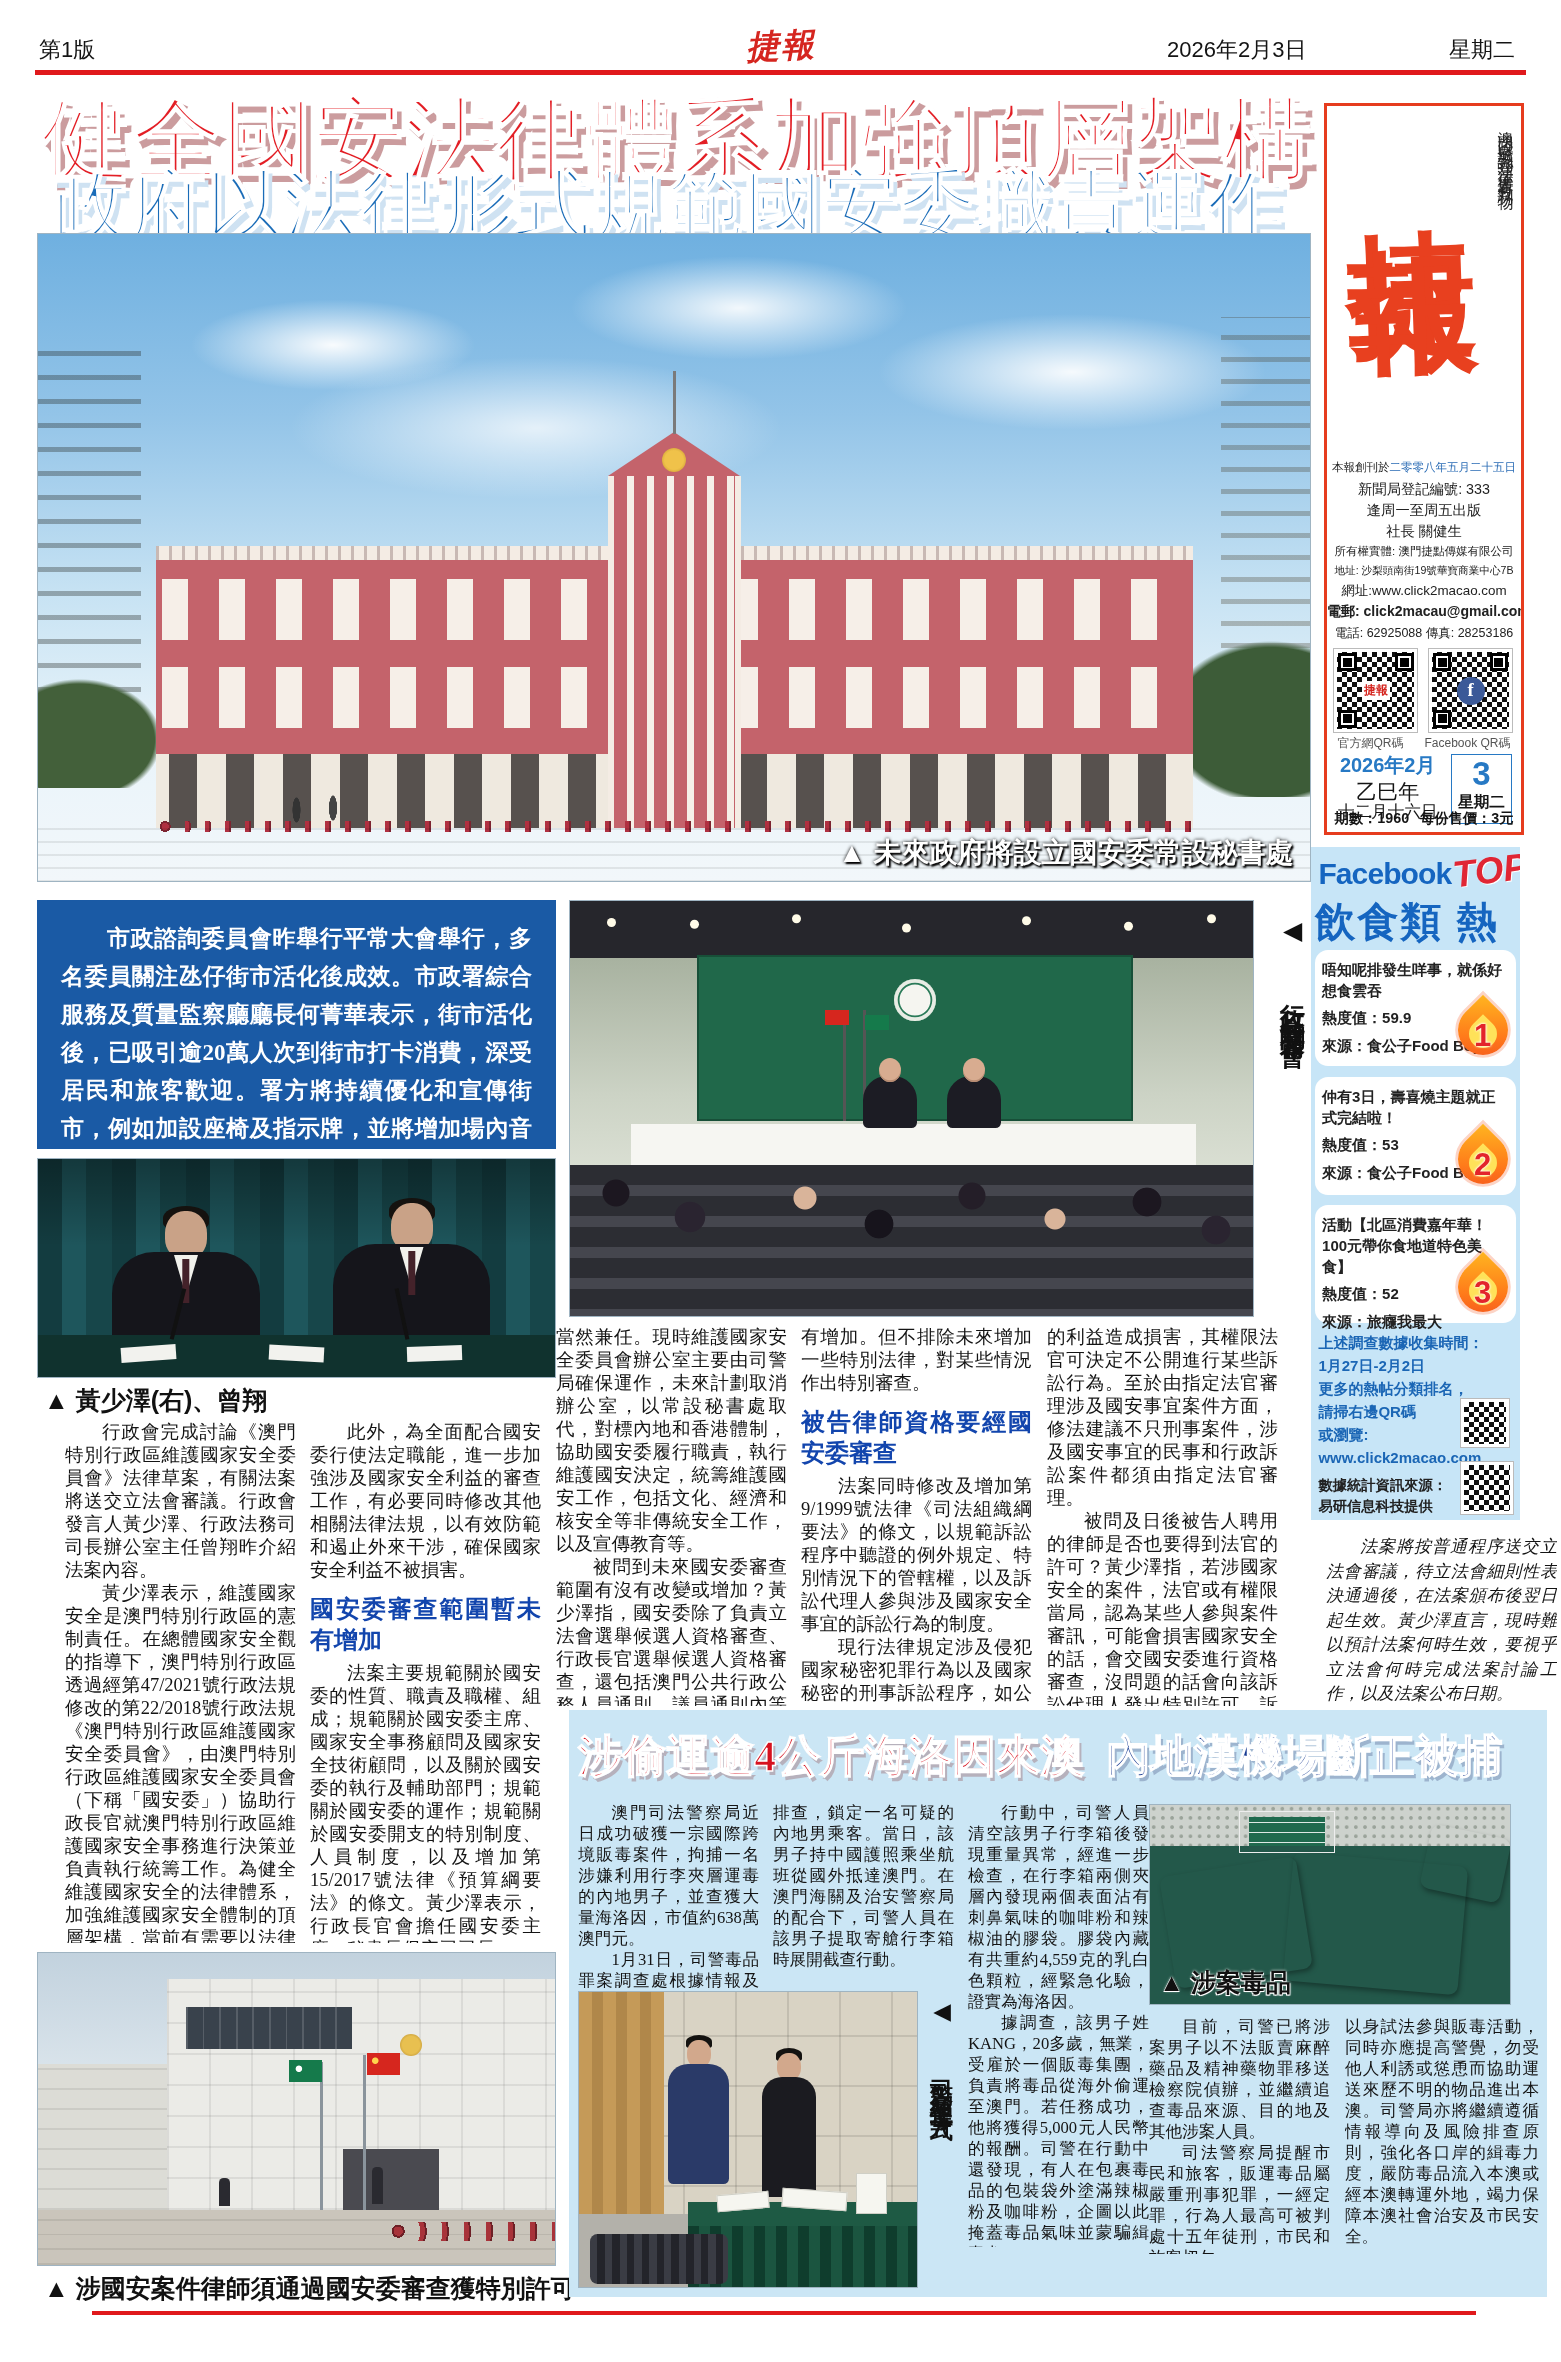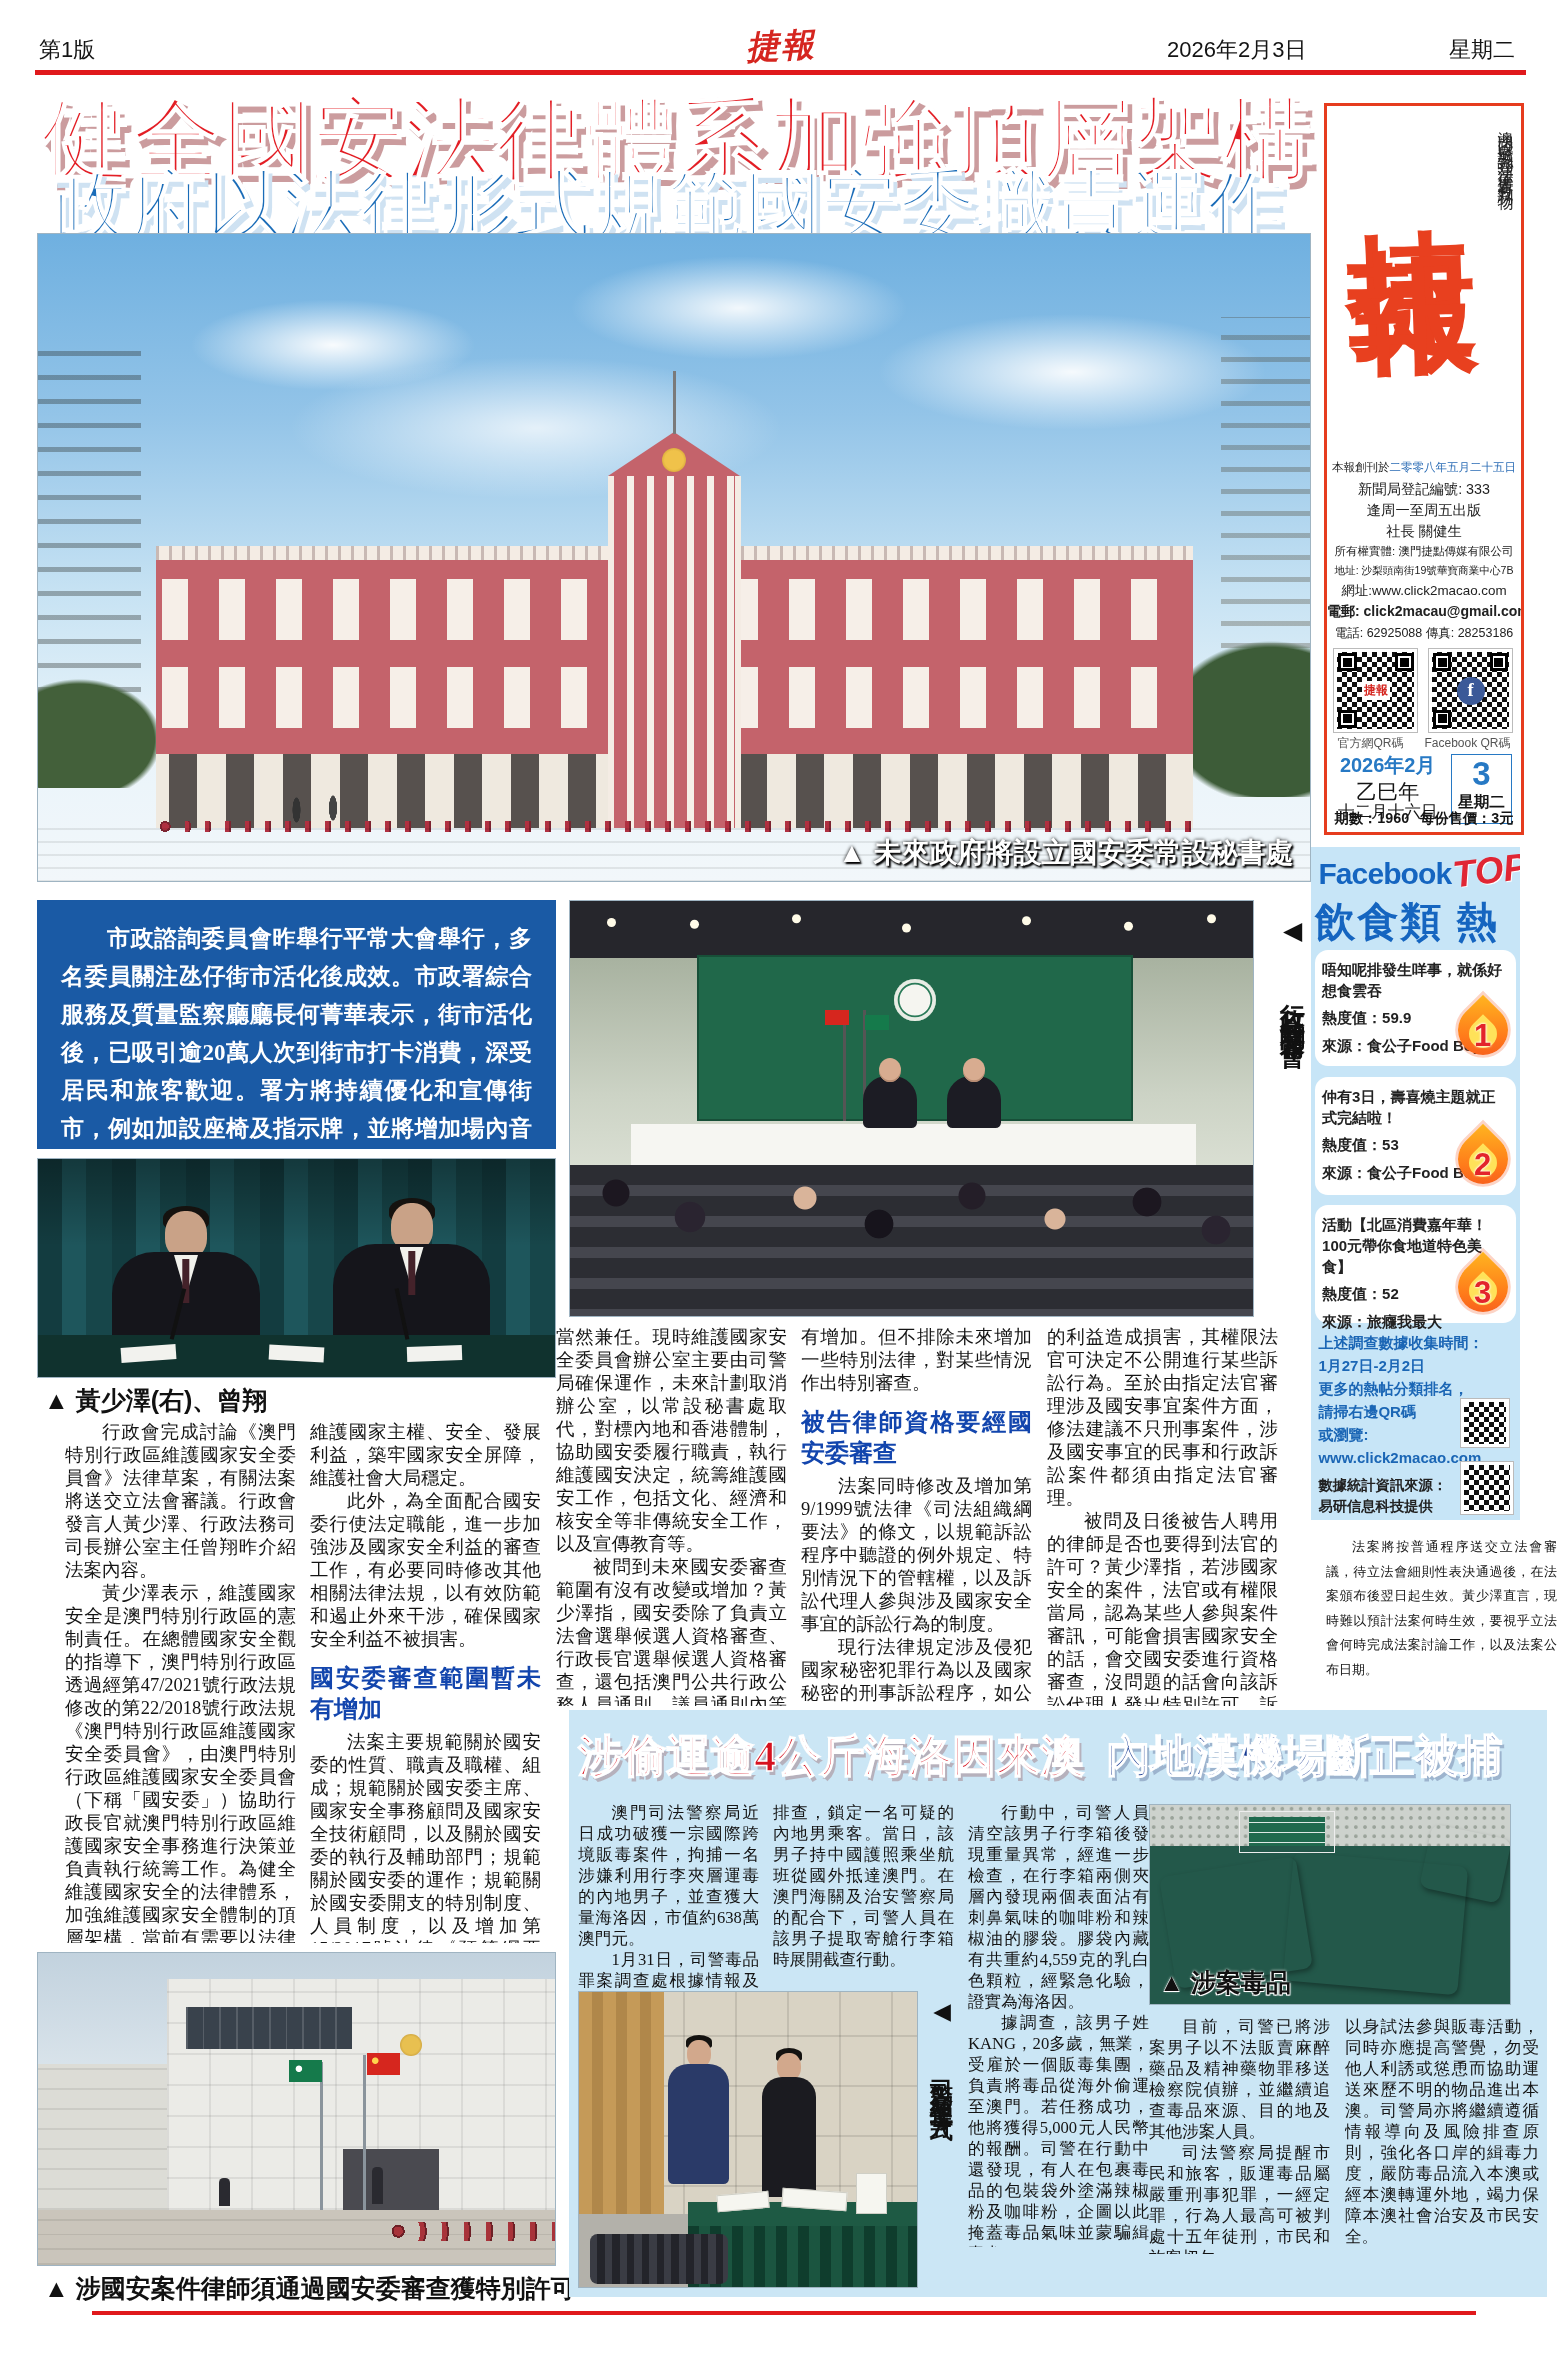--- a/index.html
+++ b/index.html
@@ -142,21 +142,21 @@
     text-align:justify; overflow:hidden; }
   .acol p { margin:0; text-indent:2em; }
   .acol p.cont { text-indent:0; }
   .subhead { margin:11px 0 7.4px; font-size:24px; line-height:31px; color:#1245ad;
     font-family:"Liberation Sans","DejaVu Sans",sans-serif; font-weight:bold; text-indent:0; }
   .col1 { left:65px;  top:1421px; height:522px; }
   .col2 { left:310px; top:1421px; height:522px; }
   .col3 { left:556px; top:1326px; height:380px; }
   .col4 { left:801px; top:1326px; height:380px; }
   .col5 { left:1047px; top:1326px; height:380px; }
-  .col6 { left:1326px; top:1535px; width:231px; height:175px; font-size:13px; line-height:24.5px; }
+  .col6 { left:1326px; top:1535px; width:231px; height:175px; font-size:17px; line-height:24.5px;font-style:italic; }
 
   
   .photo-court { left:37px; top:1952px; width:519px; height:314px;
     background:linear-gradient(180deg,#c2d2de,#eef3f6 70%); }
   .ct-main { left:129px; top:26px; width:389px; height:231px; background:#ebebe7;
     background-image:
       repeating-linear-gradient(0deg, rgba(0,0,0,.07) 0 1.8px, transparent 1.8px 31px),
       repeating-linear-gradient(90deg, rgba(0,0,0,.07) 0 1.8px, transparent 1.8px 42px); }
   .ct-glass { left:148px; top:54px; width:166px; height:42px; background:#39424c;
     background-image:repeating-linear-gradient(90deg, rgba(255,255,255,.15) 0 1.8px, transparent 1.8px 16.6px); }
@@ -394,21 +394,20 @@
       <div class="abs pc-heads"></div>
     </div>
   </div>
   <div class="cap vcap" style="left:1277px; top:916px; height:314px; font-size:25px;">◀ 行政會新聞發布會</div>
 
   <div class="acol col1">
     <p>行政會完成討論《澳門特別行政區維護國家安全委員會》法律草案，有關法案將送交立法會審議。行政會發言人黃少澤、行政法務司司長辦公室主任曾翔昨介紹法案內容。</p>
     <p>黃少澤表示，維護國家安全是澳門特別行政區的憲制責任。在總體國家安全觀的指導下，澳門特別行政區透過經第47/2021號行政法規修改的第22/2018號行政法規《澳門特別行政區維護國家安全委員會》，由澳門特別行政區維護國家安全委員會（下稱「國安委」）協助行政長官就澳門特別行政區維護國家安全事務進行決策並負責執行統籌工作。為健全維護國家安全的法律體系，加強維護國家安全體制的頂層架構，當前有需要以法律形式對國安委的職責、組成及運作的基本制度作更全面的規範，以堅定</p>
   </div>
   <div class="acol col2">
-    <p class="cont">維護國家主權、安全、發展利益，築牢國家安全屏障，維護社會大局穩定。</p>
     <p>此外，為全面配合國安委行使法定職能，進一步加強涉及國家安全利益的審查工作，有必要同時修改其他相關法律法規，以有效防範和遏止外來干涉，確保國家安全利益不被損害。</p>
     <h3 class="subhead">國安委審查範圍暫未有增加</h3>
     <p>法案主要規範關於國安委的性質、職責及職權、組成；規範關於國安委主席、國家安全事務顧問及國家安全技術顧問，以及關於國安委的執行及輔助部門；規範關於國安委的運作；規範關於國安委開支的特別制度、人員制度，以及增加第15/2017號法律《預算綱要法》的條文。黃少澤表示，行政長官會擔任國安委主席，秘書長保安司司長</p>
   </div>
   <div class="acol col3">
     <p class="cont">當然兼任。現時維護國家安全委員會辦公室主要由司警局確保運作，未來計劃取消辦公室，以常設秘書處取代，對標內地和香港體制，協助國安委履行職責，執行維護國安決定，統籌維護國安工作，包括文化、經濟和核安全等非傳統安全工作，以及宣傳教育等。</p>
     <p>被問到未來國安委審查範圍有沒有改變或增加？黃少澤指，國安委除了負責立法會選舉候選人資格審查、行政長官選舉候選人資格審查，還包括澳門公共行政公務人員通則、議員通則內等情況審查，現行七項審查標準沒有改變，也沒</p>
   </div>
   <div class="acol col4">
     <p class="cont">有增加。但不排除未來增加一些特別法律，對某些情況作出特別審查。</p>

